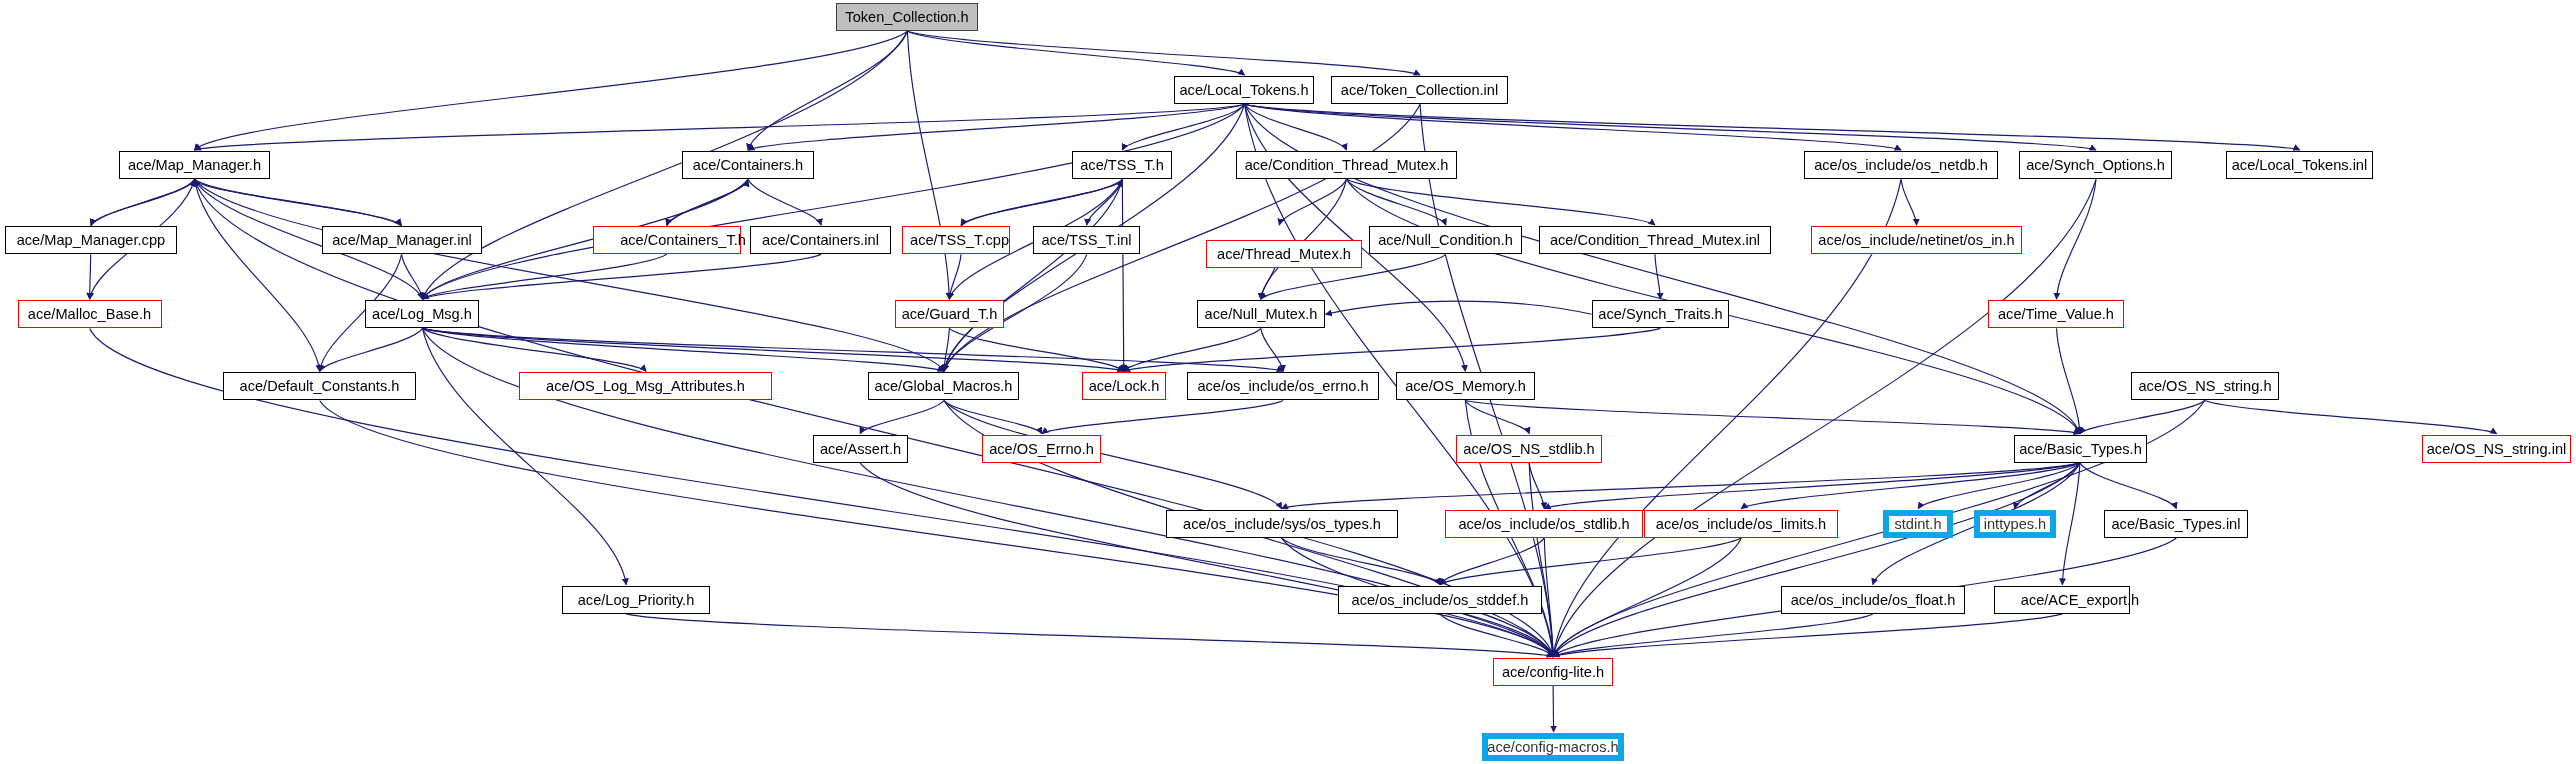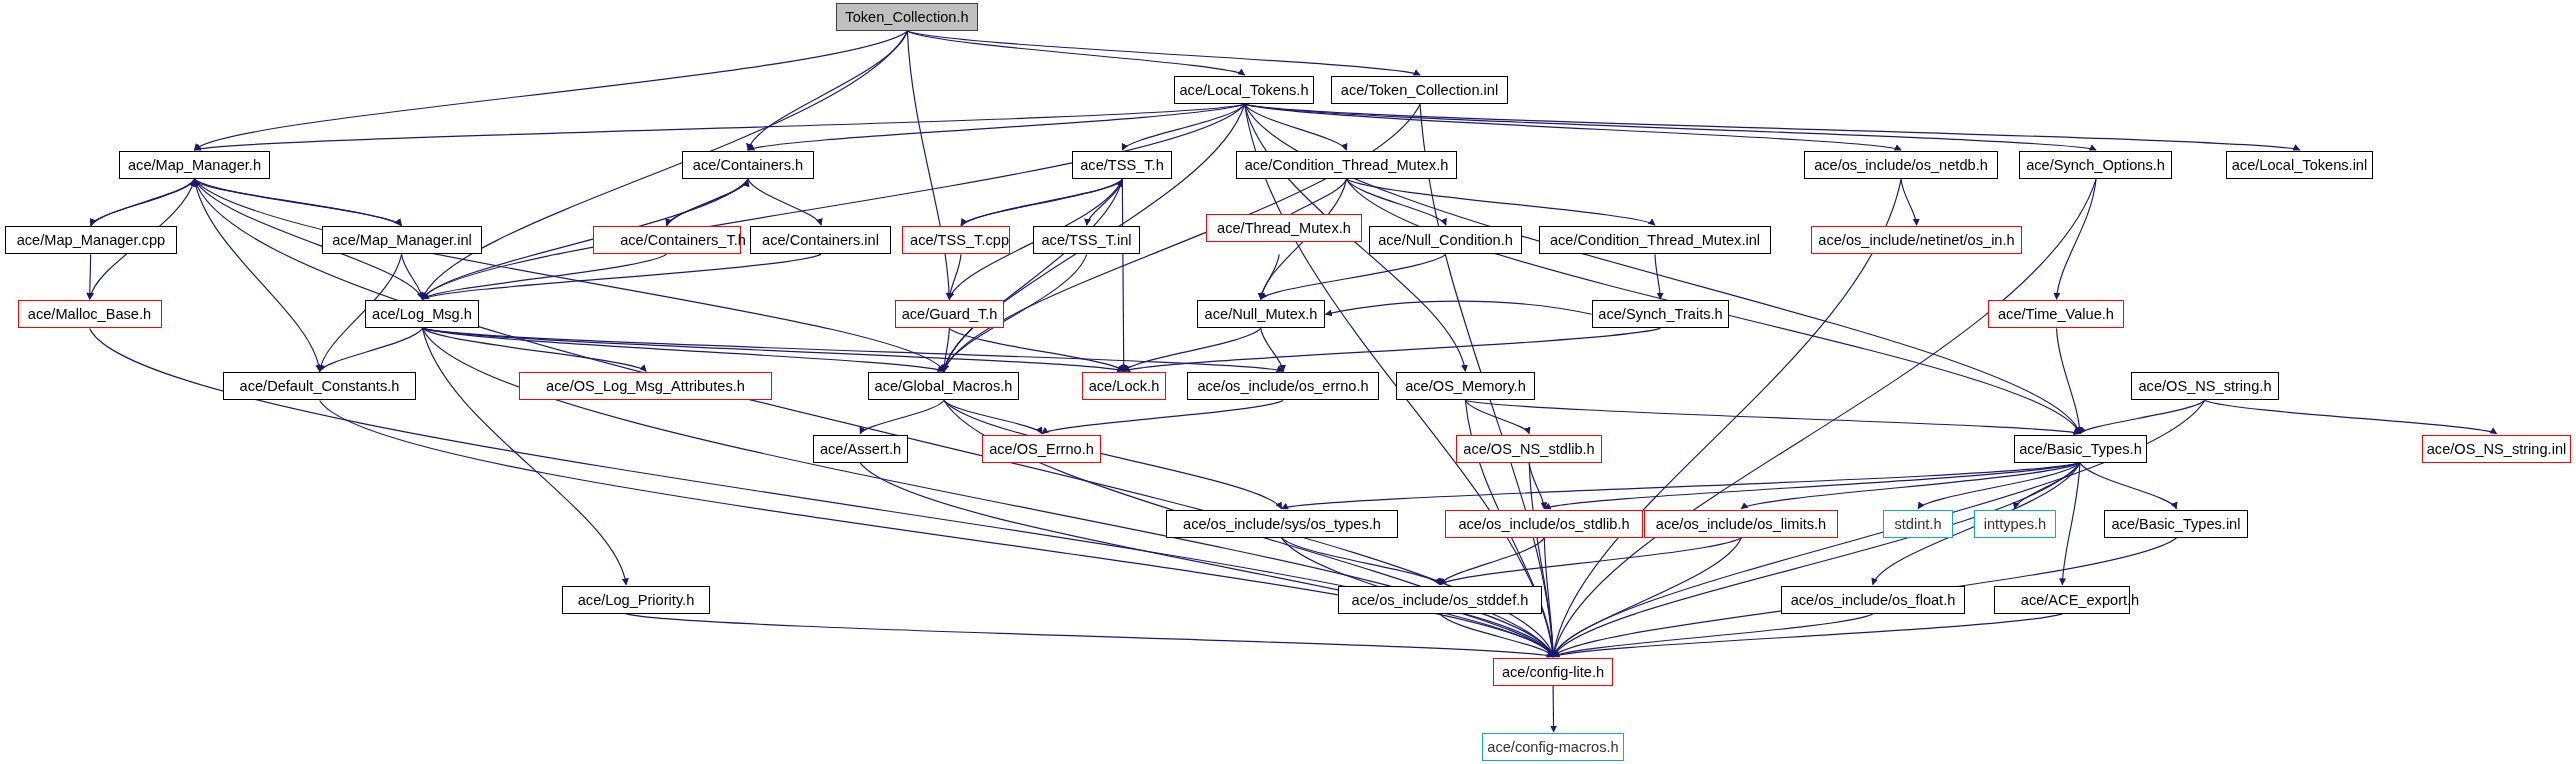--- a/index.html
+++ b/index.html
@@ -6,21 +6,21 @@
   #canvas{position:relative;width:2576px;height:764px;background:#ffffff;
           font-family:"Liberation Sans",sans-serif;overflow:hidden;}
   svg#edges{position:absolute;left:0;top:0;width:2576px;height:764px;}
   .node{position:absolute;box-sizing:border-box;display:flex;align-items:center;
         justify-content:center;background:#ffffff;border:1px solid #000000;
         height:28px;white-space:nowrap;}
   .node span{font-size:14.6px;line-height:14.6px;color:#000000;letter-spacing:0px;}
   .node.root{background:#c0c0c0;border:1px solid #404040;}
   .node.red{border:1px solid #ff0000;}
   .node.red span{color:#000000;}
-  .node.gray{border:1px solid #0ea5e9;}
+  .node.gray{border:6px solid #0ea5e9;}
   .node.gray span{color:#333333;}
 </style>
 </head>
 <body>
 
 <div id="canvas">
   <svg id="edges" viewBox="0 0 2643 784" preserveAspectRatio="none">
     <defs>
       <marker id="arrow" viewBox="0 0 10 10" refX="9" refY="5" markerWidth="6" markerHeight="6" orient="auto-start-reverse">
         <path d="M 0 0 L 10 5 L 0 10 z" fill="#191970"></path>
@@ -180,21 +180,21 @@
       </div>
       <div class="node " style="left: 750px; top: 226px; width: 141px;">
         <span>ace/Containers.inl</span>
       </div>
       <div class="node red" style="left: 902px; top: 226px; width: 108px; justify-content: flex-end;">
         <span>ace/TSS_T.cpp</span>
       </div>
       <div class="node " style="left: 1033px; top: 226px; width: 107px;">
         <span>ace/TSS_T.inl</span>
       </div>
-      <div class="node red" style="left: 1206px; top: 214px; width: 156px;">
+      <div class="node red" style="left: 1206px; top: 240px; width: 156px;">
         <span>ace/Thread_Mutex.h</span>
       </div>
       <div class="node " style="left: 1369px; top: 226px; width: 153px;">
         <span>ace/Null_Condition.h</span>
       </div>
       <div class="node " style="left: 1539px; top: 226px; width: 232px;">
         <span>ace/Condition_Thread_Mutex.inl</span>
       </div>
       <div class="node red" style="left: 1811px; top: 226px; width: 211px;">
         <span>ace/os_include/netinet/os_in.h</span>

